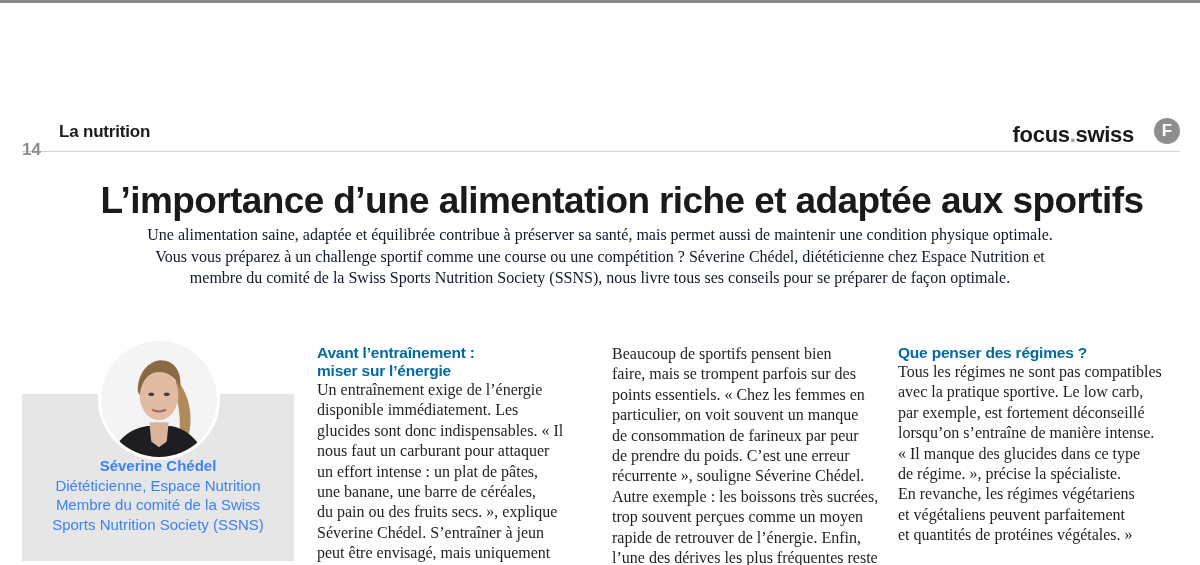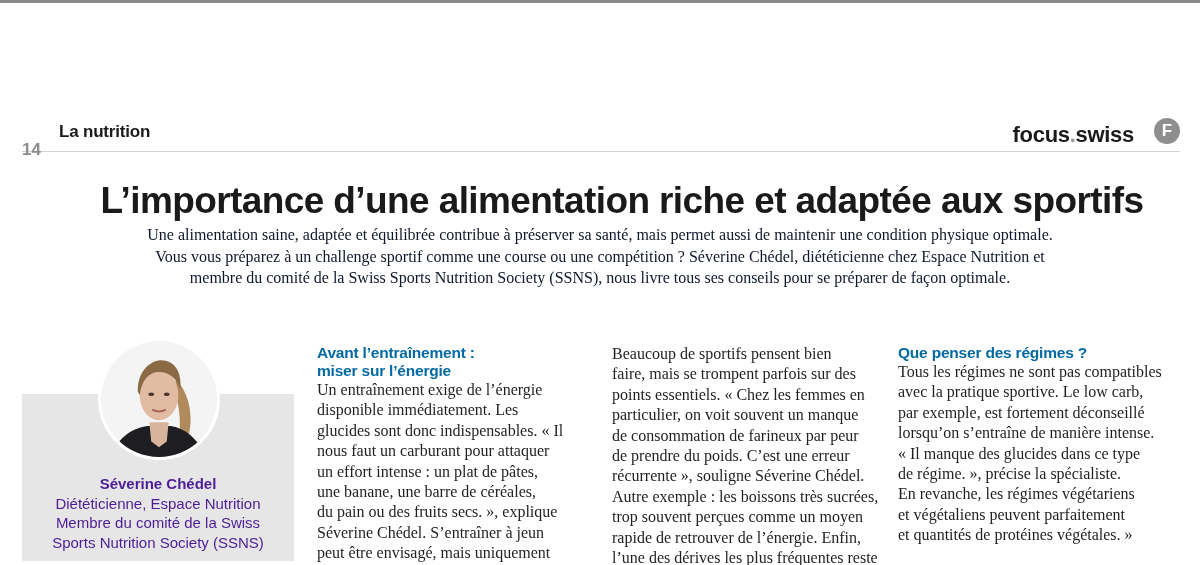--- a/index.html
+++ b/index.html
@@ -16,21 +16,21 @@
     .brand-badge { position: absolute; right: 0; top: -2px; width: 26px; height: 26px; border-radius: 50%; background: #8e8e8e; color: #fff; font-weight: bold; font-size: 17px; display: flex; align-items: center; justify-content: center; }
 
     .headline { position: absolute; left: 0; top: 180px; width: 1200px; text-align: center; font-size: 37px; font-weight: bold; color: #1a1a1a; letter-spacing: -0.6px; padding-left: 44px; }
 
     .lead { position: absolute; left: 100px; top: 224px; width: 1000px; text-align: center; font-family: "Liberation Serif", serif; font-size: 16px; line-height: 21.5px; color: #0f172a; }
     .lead span { display: block; }
 
     .profile-box { position: absolute; left: 22px; top: 394px; width: 272px; height: 167px; background: #e6e6e6; }
     .photo { position: absolute; left: 98px; top: 338px; width: 122px; height: 122px; border-radius: 50%; background: #ffffff; overflow: hidden; border: 3px solid #ffffff; }
     .photo svg { width: 100%; height: 100%; display: block; }
-    .profile-text { position: absolute; left: 22px; top: 474px; width: 272px; text-align: center; font-size: 15px; line-height: 19.5px; color: #4c1d95; }
+    .profile-text { position: absolute; left: 22px; top: 456px; width: 272px; text-align: center; font-size: 15px; line-height: 19.5px; color: #3b82f6; }
     .profile-name { font-weight: bold; }
 
     .col { position: absolute; top: 344px; font-family: "Liberation Serif", serif; font-size: 16px; line-height: 20.4px; color: #1f1f1f; }
     .col-1 { left: 317px; width: 275px; }
     .col-2 { left: 612px; width: 275px; }
     .col-3 { left: 876px; width: 285px; margin-left: 22px; }
     .col h3 { font-family: "Liberation Sans", sans-serif; font-size: 15.5px; font-weight: bold; line-height: 18px; color: #0369a1; letter-spacing: -0.2px; }
     .col .line { display: block; white-space: nowrap; }
   </style>
 </head>

